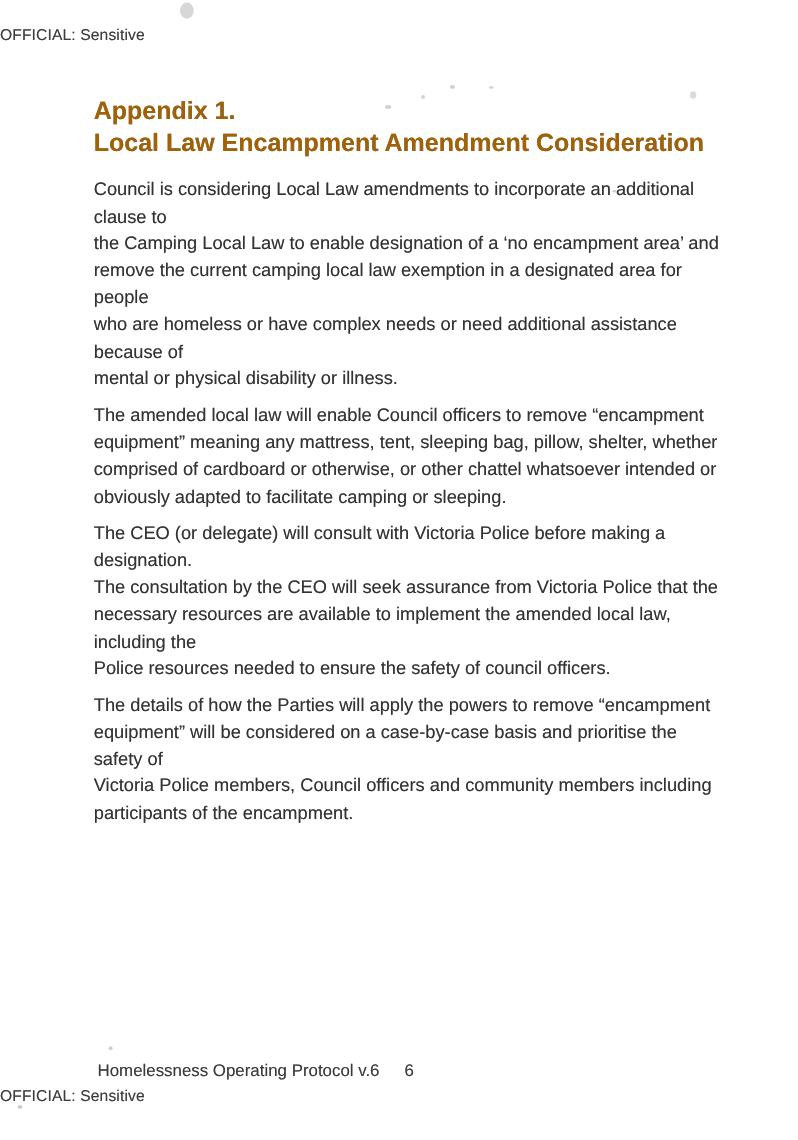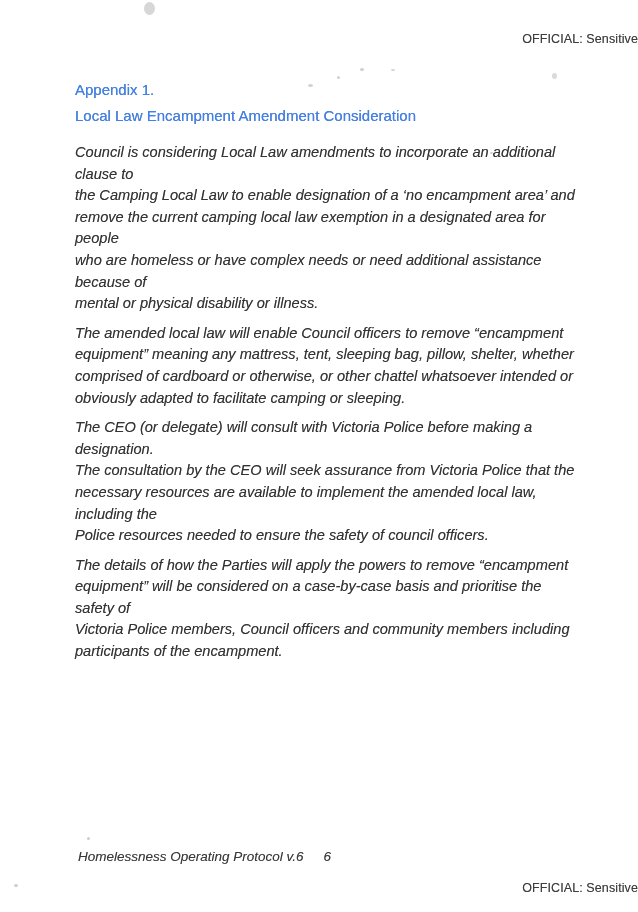--- a/index.html
+++ b/index.html
@@ -10,51 +10,48 @@
     font-family: "Liberation Sans", sans-serif;
     position: relative;
     overflow: hidden;
   }
   .page {
     position: absolute; inset: 0;
     background: #ffffff;
   }
   .classification {
     position: absolute; left: 0; width: 100%;
-    text-align: right;
+    text-align: left;
     font-size: 12.5px;
     color: #3d3d3d;
     letter-spacing: 0.1px;
     text-shadow: 0 0 0.4px rgba(70,70,70,0.55);
-    margin-top: 11px;
   }
   .classification.header { top: 21px; }
   .classification.footer-classification { top: 870px; }
   .content {
     position: absolute; left: 75px; top: 82px; width: 502px;
     color: #333333;
   }
   .h1, .h2 {
-    font-size: 15px; font-weight: normal; color: #3b82f6;
+    font-size: 20px; font-weight: bold; color: #a16207;
     line-height: 15px; margin: 0 0 11px 0;
     text-shadow: 0 0 0.4px rgba(40,40,40,0.6);
   }
   .h2 { margin: 0 0 19px 0; }
   .paragraph {
     font-size: 14.6px; line-height: 21.6px;
     margin: 0 0 8px 0;
     white-space: pre-line;
     text-shadow: 0 0 0.45px rgba(60,60,60,0.55);
-    font-style: italic;
   }
   .footer-line {
     position: absolute; left: 78px; top: 849px;
     font-size: 13.5px; color: #3a3a3a;
     text-shadow: 0 0 0.4px rgba(70,70,70,0.5);
-    font-style: italic;
   }
   .page-number { margin-left: 20px; }
   .artifact {
     position: absolute; border-radius: 50%;
     pointer-events: none;
     filter: blur(0.6px);
   }
 </style>
 </head>
 <body>

